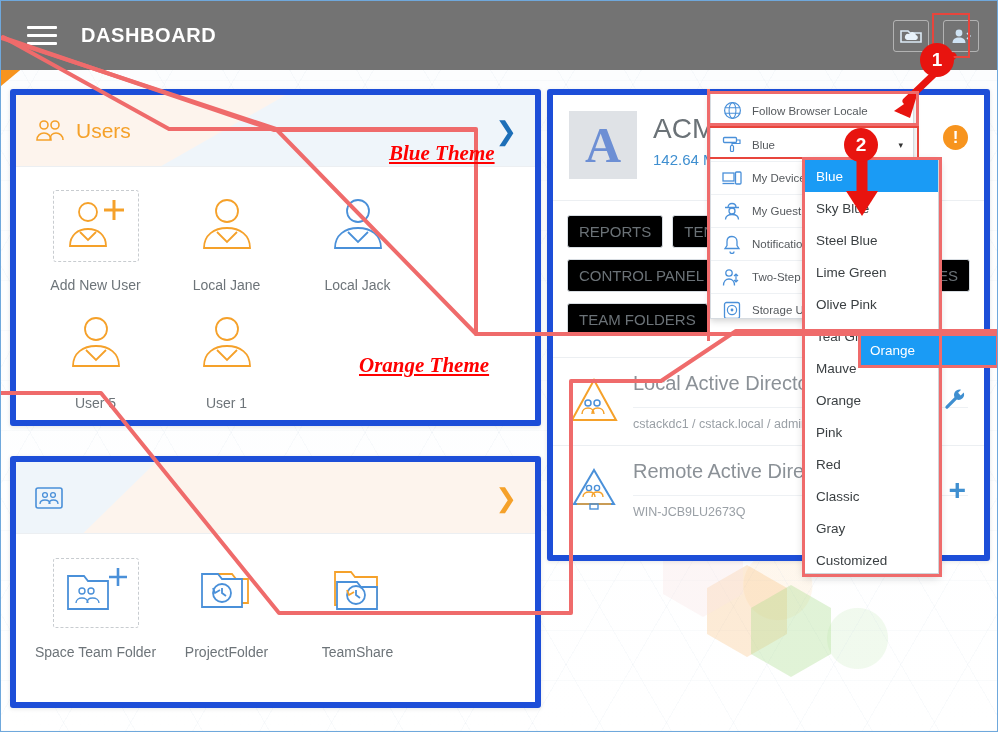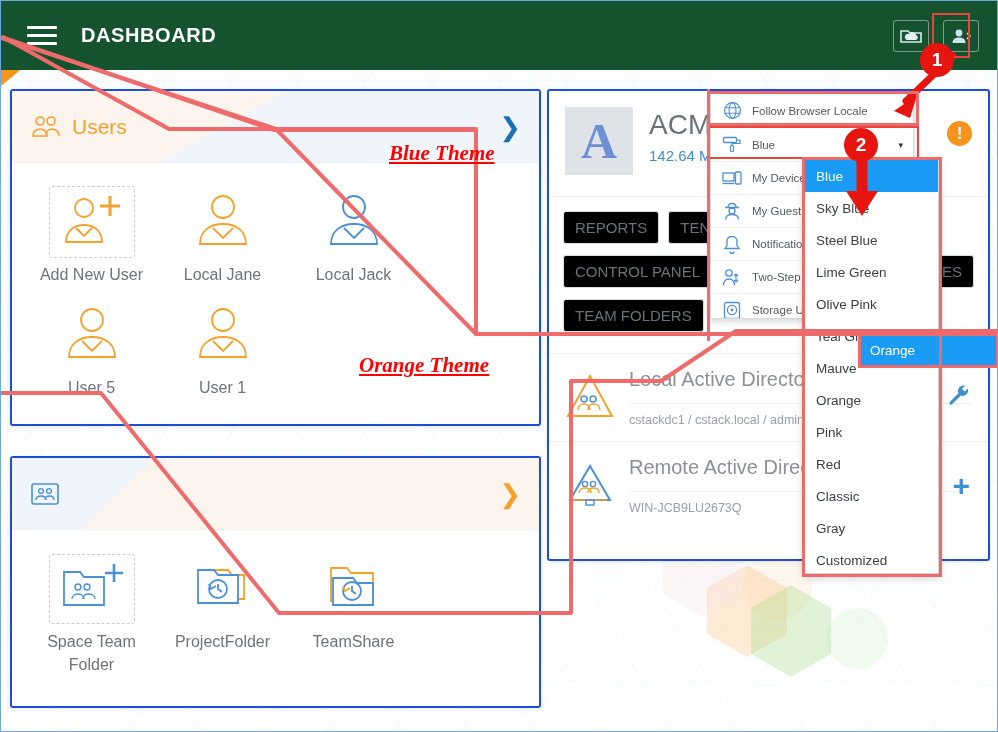--- a/index.html
+++ b/index.html
@@ -31,41 +31,41 @@
       repeating-linear-gradient(60deg, rgba(200,212,226,.22) 0 1px, transparent 1px 58px),
       repeating-linear-gradient(-60deg, rgba(200,212,226,.22) 0 1px, transparent 1px 58px),
       repeating-linear-gradient(0deg, rgba(200,212,226,.18) 0 1px, transparent 1px 50px);
   }
   .hexblob{ position:absolute; width:80px; height:92px;
     clip-path:polygon(50% 0%,100% 25%,100% 75%,50% 100%,0% 75%,0% 25%); }
 
   
   .topbar {
     position:absolute; left:0; top:0; width:998px; height:69px;
-    background:#14532d;
+    background:#737373;
     display:flex; align-items:center;
     z-index:30;
   }
   .hamburger { margin-left:26px; width:30px; cursor:pointer; }
   .hamburger span{ display:block; height:3px; background:#fff; margin:5px 0; border-radius:1px;}
   .apptitle{
     color:#fff; font-size:20px; font-weight:bold; letter-spacing:.6px;
     margin-left:24px;
   }
   .topicons{ margin-left:auto; margin-right:20px; display:flex; gap:14px; }
   .topicon{
     width:36px; height:32px; border:1px solid rgba(255,255,255,.45);
     border-radius:3px; display:flex; align-items:center; justify-content:center;
     cursor:pointer;
   }
 
   
   .card{
     position:absolute; background:#fff;
-    border:2px solid #1d4ed8; border-radius:3px;
+    border:6px solid #1d4ed8; border-radius:3px;
     box-shadow:0 1px 4px rgba(0,0,0,.10);
     overflow:hidden;
   }
   #users-card { left:9px;  top:88px;  width:531px; height:337px; }
   #tf-card    { left:9px;  top:455px; width:531px; height:252px; }
   #acme-card  { left:546px; top:88px; width:443px; height:472px; }
 
   .card-head{
     position:relative; height:72px;
     display:flex; align-items:center; padding:0 18px;
@@ -94,21 +94,21 @@
   }
   #tf-card .head-chev{ color:#f5a12a; }
 
   .tile-grid{ display:flex; flex-wrap:wrap; padding:14px 8px 6px 14px; }
   .tile{
     width:131px; text-align:center; padding:8px 2px 4px; cursor:pointer;
   }
   .tile .glyph{ height:74px; display:flex; align-items:center; justify-content:center;}
   .tile .dashed{ border:1px dashed #c8ccd0; border-radius:3px; padding:3px 8px;}
   .tile .cap{
-    margin-top:4px; font-size:16px; color:#6d7479; line-height:1.45;
+    margin-top:12px; font-size:14px; color:#6d7479; line-height:1.45;
   }
 
   
   .acme-top{ display:flex; align-items:flex-start; padding:16px 16px 12px 16px;
              border-bottom:1px solid #eceff2; position:relative; height:106px;}
   .acme-logo{
     width:68px; height:68px; background:#dfe2e6;
     display:flex; align-items:center; justify-content:center;
     color:#6d8fd4; font-size:50px; font-weight:bold; line-height:1;
     font-family:"Liberation Serif", serif;

